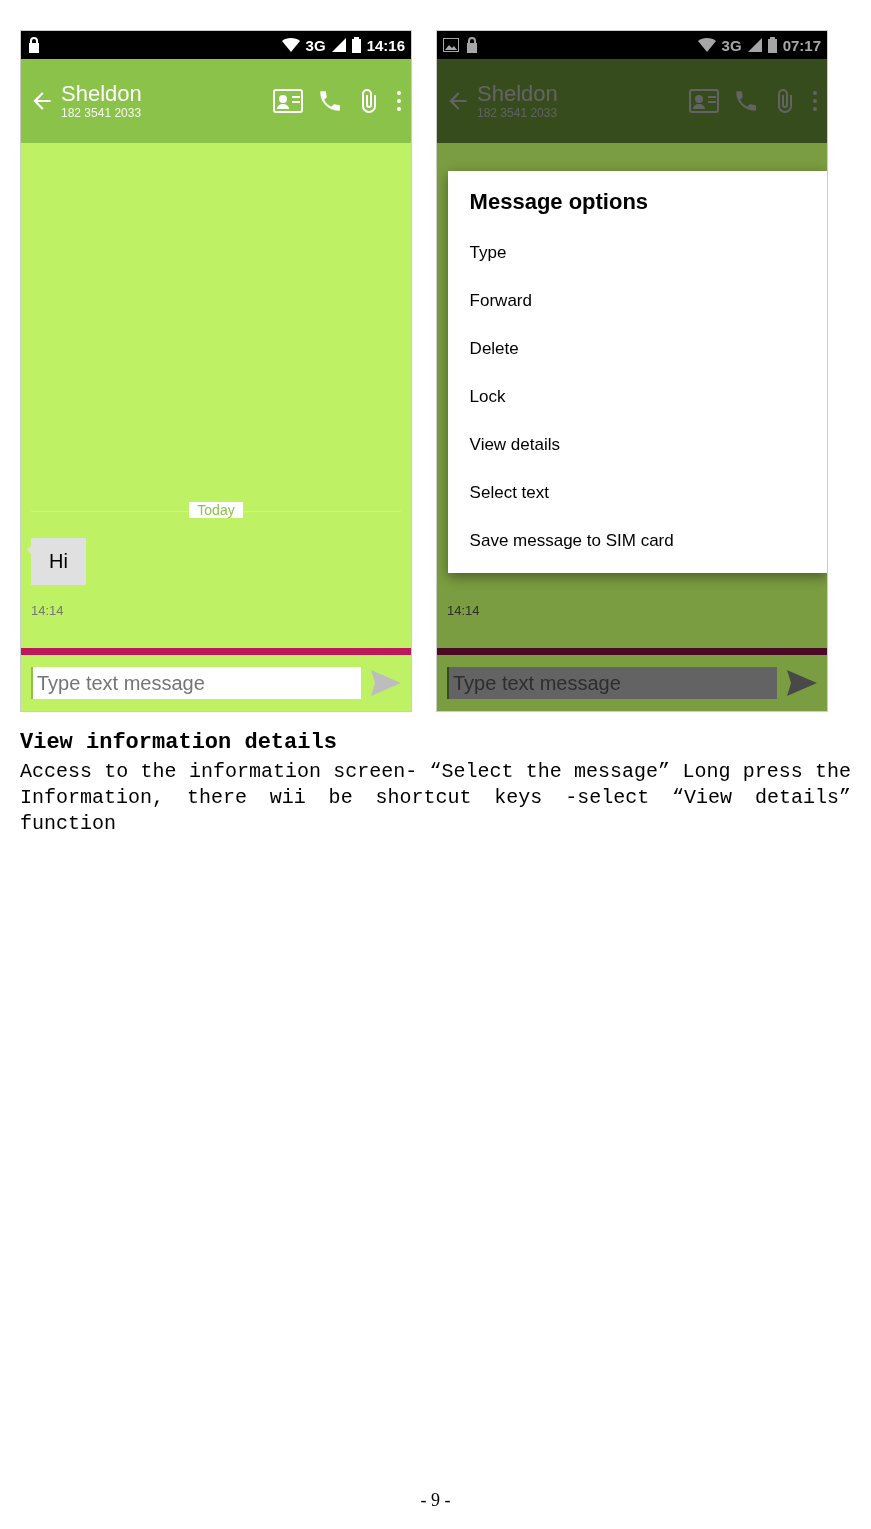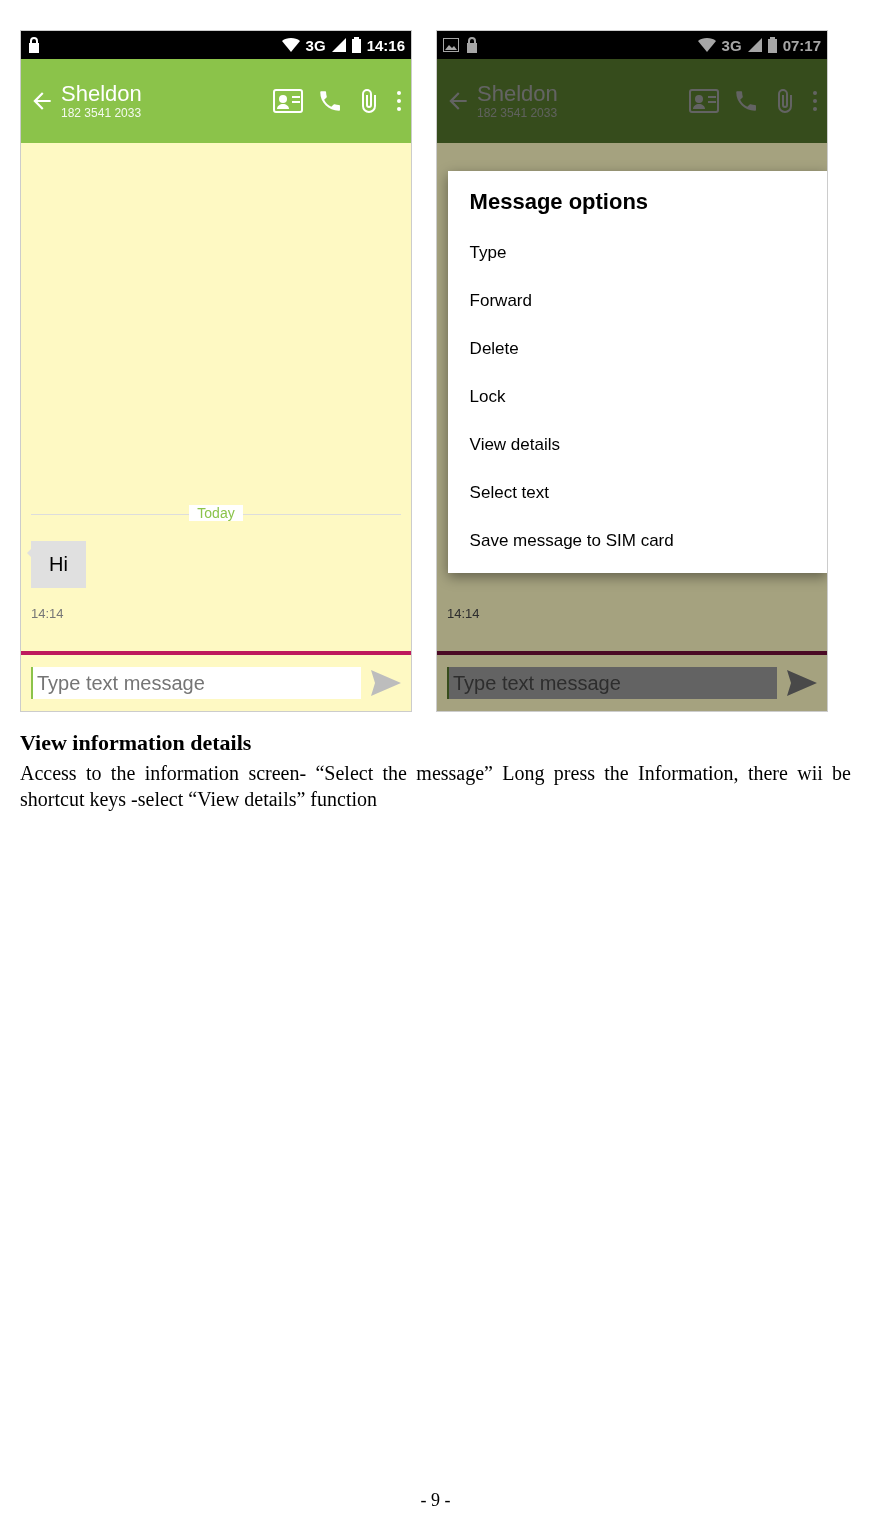--- a/index.html
+++ b/index.html
@@ -1,18 +1,18 @@
 <!DOCTYPE html>
 <html><head>
 <meta charset="utf-8">
 <style>
   html,body{margin:0;padding:0;background:#fff;font-family:Arial,Helvetica,sans-serif;color:#000}
   .page{width:871px;height:1529px;margin:0 auto;position:relative;box-sizing:border-box;padding:30px 20px 0 20px}
   .shots{display:flex;gap:24px}
-  .phone{width:390px;height:680px;border:1px solid #ccc;position:relative;background:#fef9c3;overflow:hidden;display:flex;flex-direction:column}
+  .phone{width:390px;height:680px;border:1px solid #ccc;position:relative;background:#bef264;overflow:hidden;display:flex;flex-direction:column}
   
   .statusbar{height:28px;background:#000;color:#fff;font-size:15px;display:flex;align-items:center;justify-content:space-between;padding:0 6px;font-weight:bold}
   .sb-left{display:flex;gap:6px;align-items:center}
   .sb-right{display:flex;gap:6px;align-items:center}
   .sb-right svg{display:block}
   
   .appbar{height:60px;background:#8bc34a;display:flex;align-items:center;color:#fff;padding:12px 8px;gap:6px}
   .phone.dim .appbar{filter:brightness(.6)}
   .phone.dim .conv, .phone.dim .inputrow{filter:brightness(.6)}
   .back{flex:0 0 auto}
@@ -24,29 +24,29 @@
   
   .conv{flex:1 1 auto;position:relative}
   .today{position:absolute;left:0;right:0;bottom:120px;text-align:center;color:#8bc34a;font-size:14px}
   .today-line{height:1px;background:#ddd;margin:0 10px}
   .today span{position:relative;top:-10px;background:#fff;padding:0 8px}
   .bubble-wrap{position:absolute;bottom:30px;left:10px}
   .bubble{background:#e0e0e0;padding:12px 18px;font-size:20px;display:inline-block;position:relative}
   .bubble::before{content:"";position:absolute;left:-10px;top:6px;border:6px solid transparent;border-right-color:#e0e0e0}
   .msg-time{font-size:13px;color:#777;margin-top:18px}
   
-  .inputrow{height:56px;border-top:4px solid #be185d;display:flex;align-items:center;padding:0 10px;gap:10px}
+  .inputrow{height:56px;border-top:7px solid #be185d;display:flex;align-items:center;padding:0 10px;gap:10px}
   .inputrow .ti{flex:1;border:none;outline:none;font-size:20px;color:#9e9e9e;border-left:2px solid #8bc34a;padding-left:4px;height:30px}
   
   .scrim{position:absolute;inset:0;background:rgba(0,0,0,.35);display:flex;align-items:flex-start;justify-content:flex-end;padding-top:140px}
   .dialog{background:#fff;width:86%;box-shadow:0 4px 12px rgba(0,0,0,.4);padding:18px 22px 8px 22px}
   .dlg-title{font-size:22px;font-weight:bold;margin-bottom:14px}
   .dlg-item{font-size:17px;padding:14px 0}
   
-  .doc{margin-top:18px;font-family:Liberation Serif, serif}
+  .doc{margin-top:18px;font-family:Liberation Mono, monospace}
   .doc-h{font-size:22px;font-weight:bold;margin:6px 0 4px 0}
   .doc-p{font-size:20px;line-height:1.3;text-align:justify;text-justify:inter-word}
   .pagenum{position:absolute;left:0;right:0;bottom:18px;text-align:center;font-size:18px;font-family:"Times New Roman",serif}
 </style>
 </head>
 <body>
 
 <div class="page">
 
   <div class="shots">

